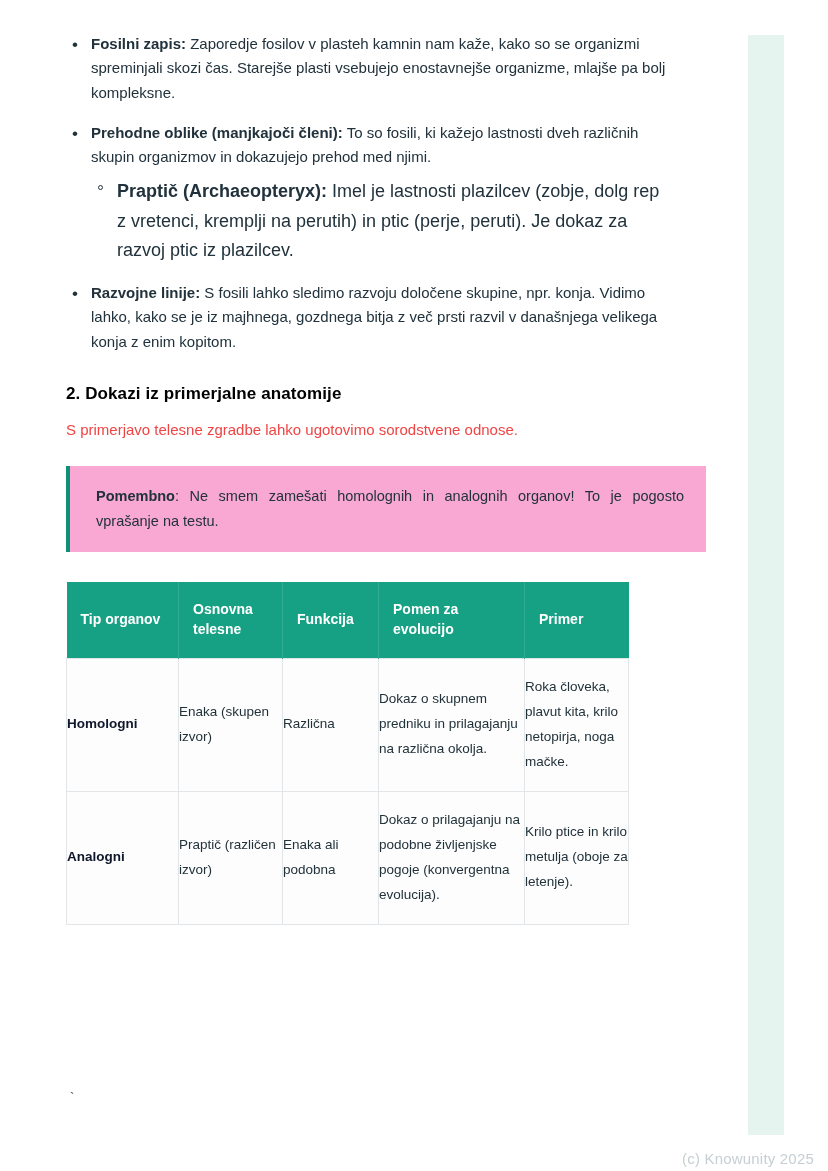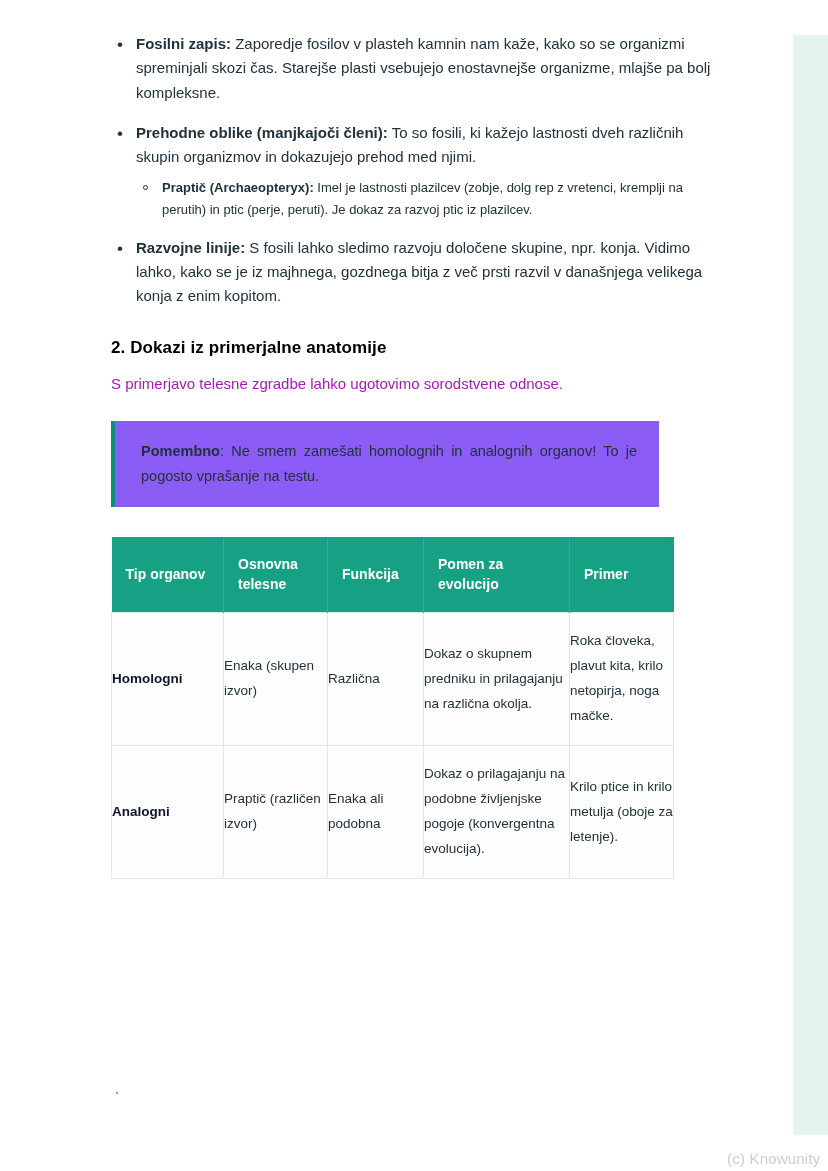--- a/index.html
+++ b/index.html
@@ -11,21 +11,20 @@
     height: 1171px;
     background: #ffffff;
     font-family: "Liberation Sans", sans-serif;
     color: #1f2a33;
     position: relative;
     overflow: hidden;
   }
   .page {
     position: absolute;
     inset: 0;
-    margin-left: 45px;
   }
   .right-strip {
     position: absolute;
     top: 35px;
     left: 748px;
     width: 36px;
     height: 1100px;
     background: #e6f4f0;
   }
   .content {
@@ -57,21 +56,21 @@
     color: #21323c;
   }
   ul.sub {
     list-style: none;
     margin: 8px 0 0 0;
     padding: 0;
   }
   ul.sub > li {
     position: relative;
     padding-left: 26px;
-    font-size: 13px;
+    font-size: 18px;
     line-height: 1.62;
     color: #21323c;
   }
   ul.sub > li::before {
     content: "";
     position: absolute;
     left: 7px;
     top: 8px;
     width: 5px;
     height: 5px;
@@ -87,29 +86,29 @@
     color: #000000;
     font-size: 17px;
     font-weight: bold;
     margin: 30px 0 14px 0;
     letter-spacing: 0.1px;
   }
   p.para {
     font-size: 15px;
     line-height: 1.62;
     margin: 0 0 24px 0;
-    color: #a21caf;
+    color: #ef4444;
   }
 
   .callout {
-    background: #8b5cf6;
+    background: #f9a8d4;
     border-left: 4px solid #0f8f75;
     padding: 18px 22px 18px 26px;
     margin: 0 0 30px 0;
-    width: 548px;
+    width: 640px;
     box-sizing: border-box;
   }
   .callout p {
     margin: 0;
     font-size: 14.5px;
     line-height: 1.72;
     color: #22323b;
     text-align: justify;
   }
 

